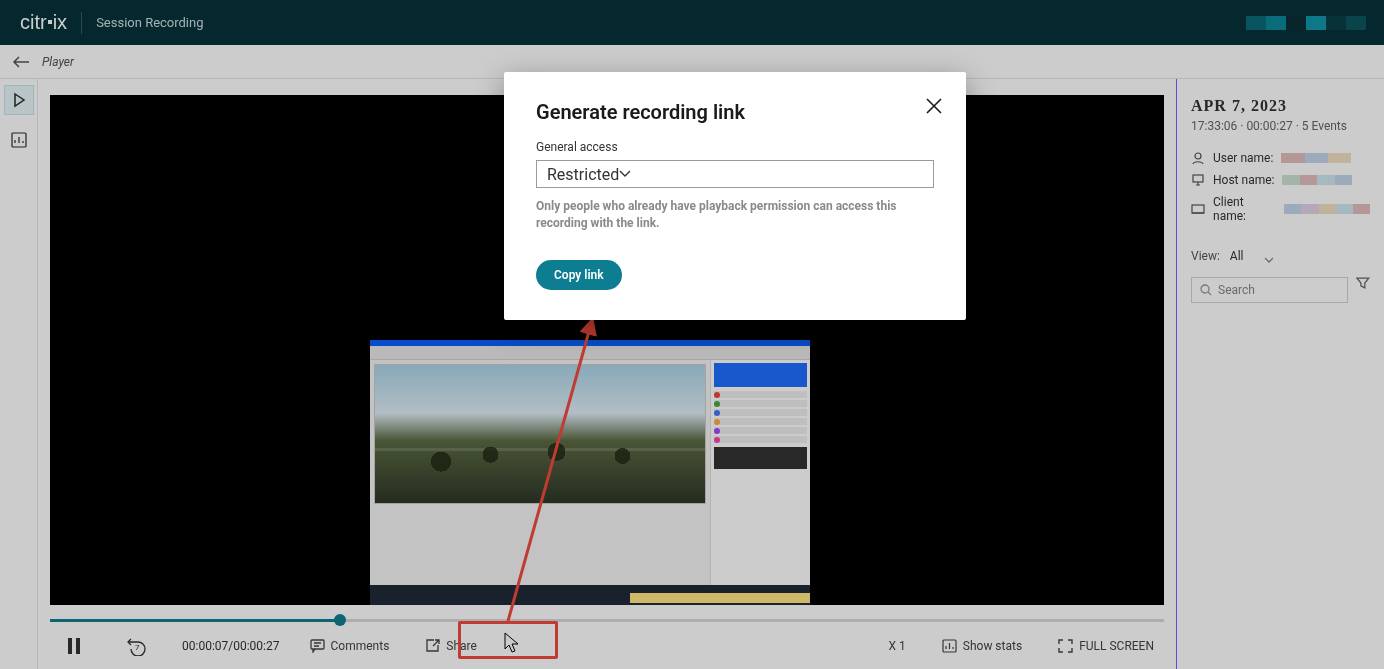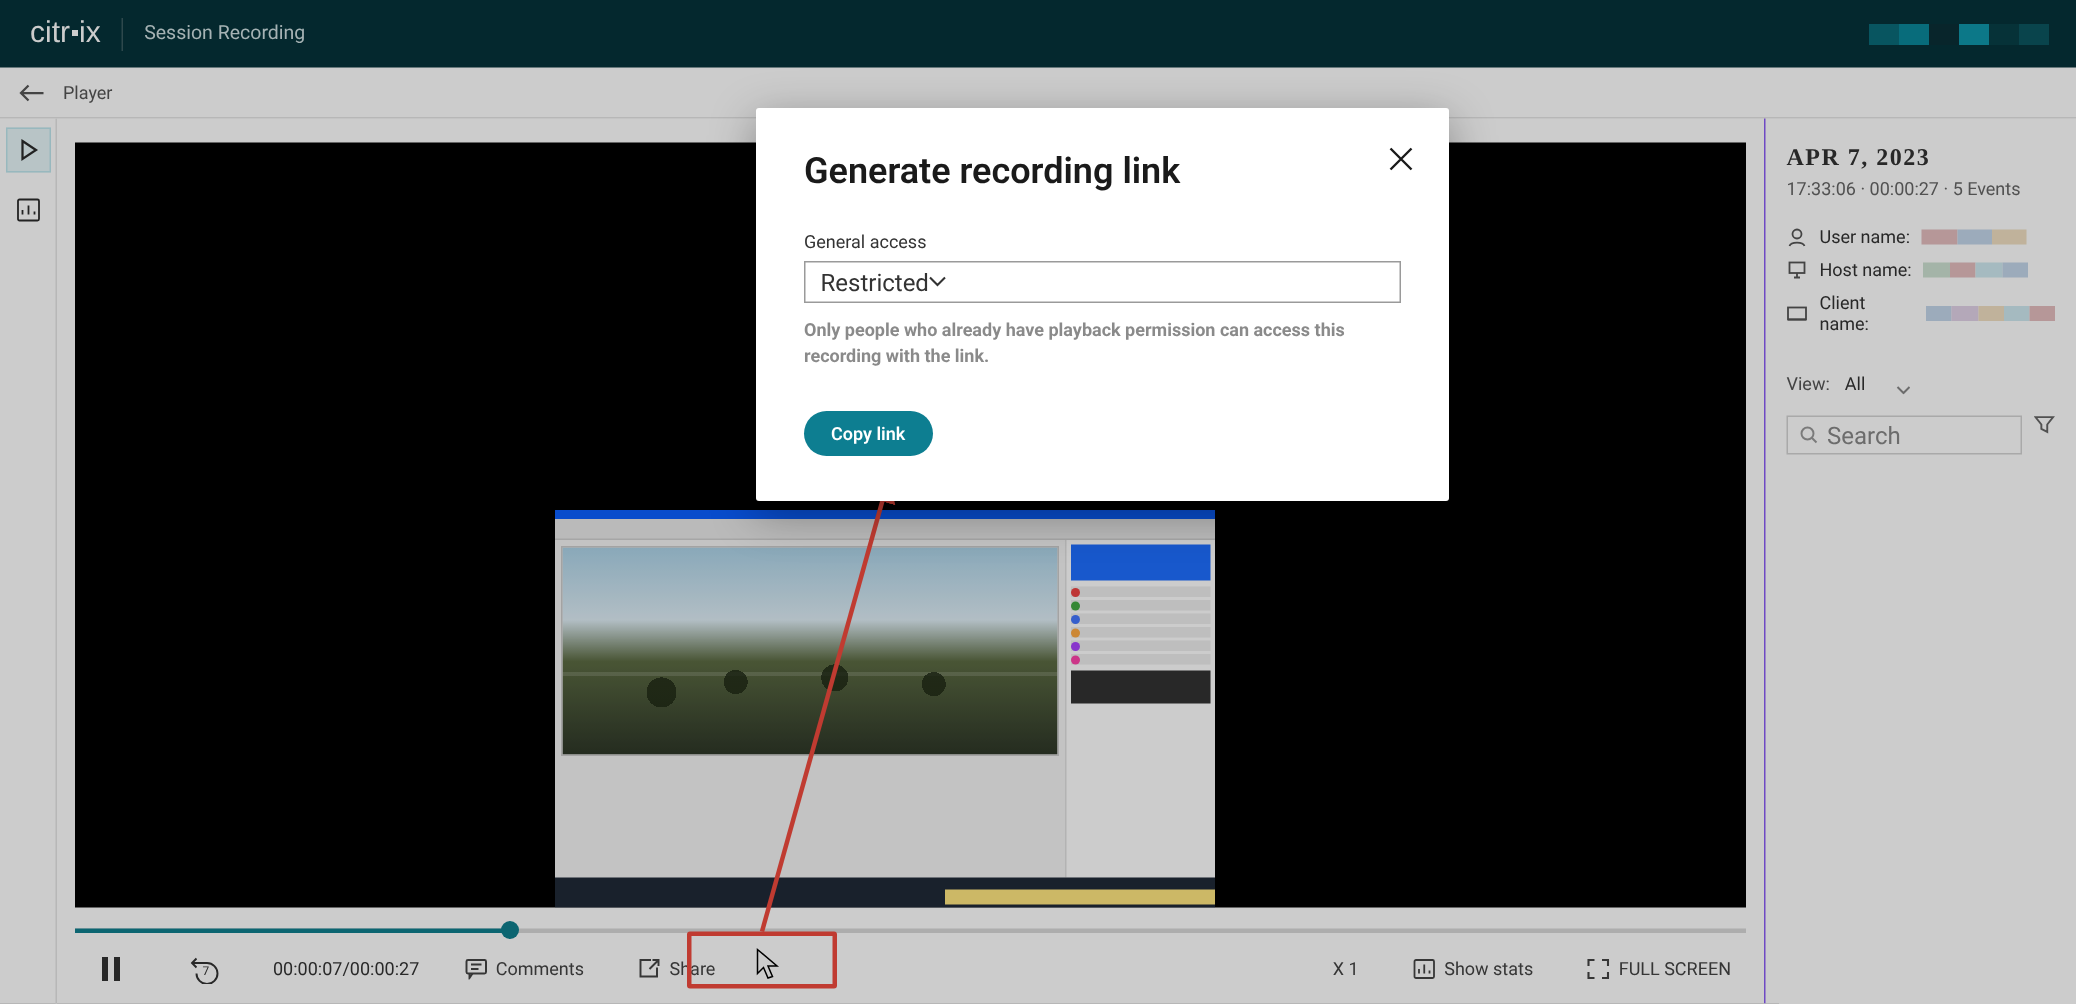--- a/index.html
+++ b/index.html
@@ -9,21 +9,21 @@
   .topbar { height: 45px; background: #05333a; color: #fff; display: flex; align-items: center; padding: 0 20px; position: relative;}
   .topbar .brand { font-family: Arial, sans-serif; font-size: 20px; letter-spacing: 0px; font-weight: 400; display: flex; align-items: center;}
   .topbar .brand .dot { display:inline-block; width:4px; height:4px; background:#fff; margin:0 1px; position:relative; top:-1px;}
   .topbar .divider { width:1px; height: 22px; background:#3a5a60; margin: 0 14px;}
   .topbar .section { font-size: 13px; color:#cfdfe1;}
   .topbar .censor { position:absolute; right:18px; top:16px; width:120px; height:14px; display:flex; background:#083f47;}
   .topbar .censor div{flex:1;}
   .c1{background:#0b6b79;} .c2{background:#0b889a;} .c3{background:#0b2f36;} .c4{background:#0f97ab;} .c5{background:#083f47;} .c6{background:#0c5560;}
 
   
-  .crumb { height: 34px; display:flex; align-items:center; padding:0 12px; border-bottom:1px solid #e5e5e5; color:#555; font-size:12px;}
+  .crumb { height: 34px; display:flex; align-items:center; padding:0 12px; border-bottom:1px solid #e5e5e5; color:#555; font-size:12px;font-style:italic;}
   .crumb svg { margin-right: 12px; }
 
   
   .main { position:relative; display:flex; height: calc(669px - 45px - 34px); }
   .left-rail { width:38px; border-right:1px solid #e5e5e5; display:flex; flex-direction:column; align-items:center; padding-top:6px; gap:10px;}
   .left-rail .rail-btn { width:30px; height:30px; display:flex; align-items:center; justify-content:center; border:1px solid transparent;}
   .left-rail .rail-btn.active { background:#e6f6f8; border-color:#bfe7ee;}
   .left-rail svg { stroke:#2b2b2b; }
 
   .player-wrap { flex:1; display:flex; flex-direction:column; padding: 16px 12px 0 12px; min-width:0;}
@@ -76,29 +76,29 @@
   .sidebar { width:208px; border-left:1px solid #8b5cf6; padding: 18px 14px; font-size:12px; color:#333;}
   .sidebar h3 { font-size:16px; letter-spacing:1px; font-weight:700; font-family: Georgia, 'Times New Roman', serif; margin-bottom:4px;}
   .subline { color:#666; font-size:12px; margin-bottom:18px;}
   .meta-row { display:flex; align-items:center; gap:8px; margin:8px 0; color:#333;}
   .meta-row .blur { width:70px; height:10px; display:flex;}
   .meta-row .blur div{flex:1;}
   .b1{background:#e4bdbf;} .b2{background:#c3d6ea;} .b3{background:#f0dfc2;} .b4{background:#cde2d2;} .b5{background:#e1d2e8;} .b6{background:#cfe9f0;}
   .meta-row svg{stroke:#555;flex-shrink:0;}
   .viewsel { display:flex; align-items:center; gap:10px; margin-top:26px; font-size:12px; color:#555;}
   .viewsel .sel { color:#333; display:flex; align-items:flex-end; gap:20px;}
-  .searchbox { margin-top:14px; border:1px solid #d4d4d4; height:26px; display:flex; align-items:center; padding:0 8px; color:#888; font-size:16px; gap:6px; width:160px;}
+  .searchbox { margin-top:14px; border:1px solid #d4d4d4; height:26px; display:flex; align-items:center; padding:0 8px; color:#888; font-size:12px; gap:6px; width:160px;}
   .sidebar .search-row{display:flex;align-items:center;gap:8px;}
 
   
   .dim { position:absolute; inset:0; background:rgba(0,0,0,0.20); }
 
   
   .modal { position:absolute; left:504px; top:72px; width:462px; background:#fff; border-radius:2px; box-shadow: 0 8px 30px rgba(0,0,0,.35); padding:28px 32px 30px 32px; z-index:10;}
-  .modal h2 { font-size:24px; font-weight:600; color:#1a1a1a; margin-bottom:26px;}
+  .modal h2 { font-size:20px; font-weight:600; color:#1a1a1a; margin-bottom:16px;}
   .modal .close { position:absolute; right:22px; top:24px; cursor:pointer;}
   .modal label { font-size:12px; color:#333; display:block; margin-bottom:6px;}
   .modal .select { border:1px solid #9a9a9a; height:28px; display:flex; align-items:center; padding:0 10px; font-size:16px; color:#333; cursor:pointer;}
   .modal .help { font-size:12px; color:#8a8a8a; margin-top:10px; line-height:1.4;font-weight:bold;}
   .modal .copybtn { margin-top:28px; background:#0d7e91; color:#fff; border:none; border-radius:20px; padding:8px 18px; font-size:12px; font-weight:600; cursor:pointer;}
 </style>
 </head>
 <body>
 
 <div class="topbar">

